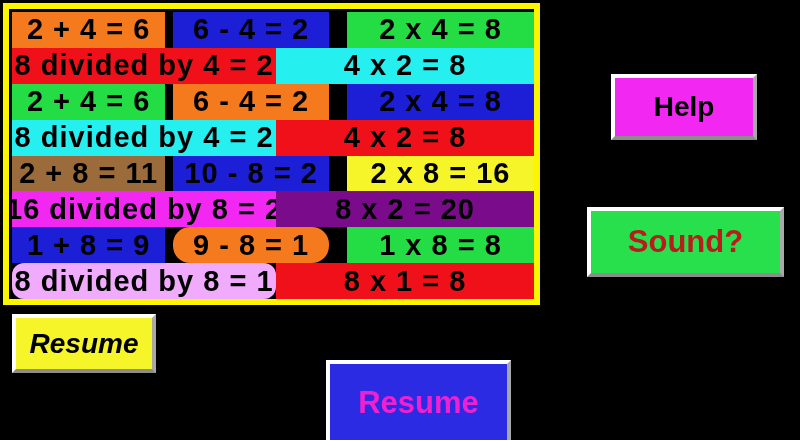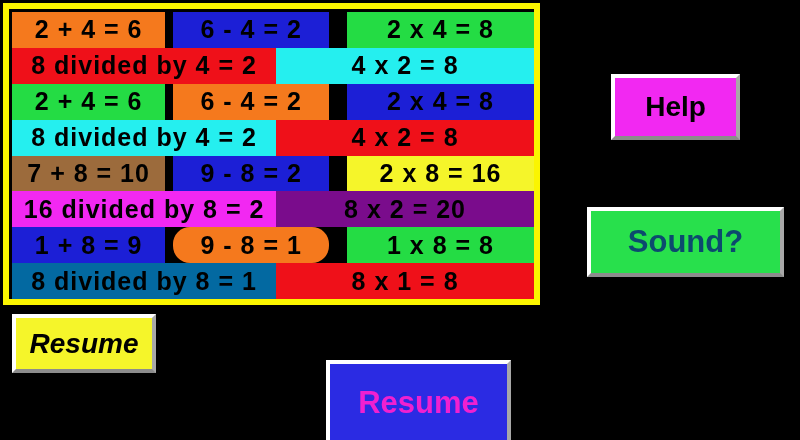--- a/index.html
+++ b/index.html
@@ -25,41 +25,41 @@
     width:100%;height:100%;
     border-top:3px solid #000;
     border-left:3px solid #000;
     display:flex;flex-direction:column;
   }
   .row{flex:1;display:flex;}
   .cell{
     display:flex;align-items:center;justify-content:center;
     color:#000;
     font-weight:bold;
-    font-size:25px;
+    font-size:29px;
     letter-spacing:1px;
     white-space:nowrap;
     overflow:hidden;
   }
   .c3a{width:30.9%;} .c3b{width:31.4%;margin-left:8px;} .c3c{width:37.7%;margin-left:18px;}
   .c2a{width:50.6%;} .c2b{width:49.4%;}
 
   
   .btn3d{
     position:absolute;
     box-sizing:border-box;
     border:4px solid;
     border-color:#FFFFFF #A8A8A8 #8C8C8C #FFFFFF;
     display:flex;align-items:center;justify-content:center;
     color:#000;
     font-weight:bold;
     cursor:pointer;
     white-space:nowrap;
   }
-  .btn-help  {left:611px;top:74px; width:129px;height:66px;font-size:28px;}
+  .btn-help  {left:611px;top:74px; width:146px;height:66px;font-size:28px;}
   .btn-sound {left:587px;top:207px;width:197px;height:70px;font-size:31px;}
   .btn-leave {left:12px; top:314px;width:144px;height:59px;font-size:28px;font-style:italic;}
   .btn-resume{left:326px;top:360px;width:185px;height:86px;font-size:31px;}
 </style>
 </head>
 <body>
 
 <div class="board">
   <div class="board-grid">
 
@@ -79,40 +79,40 @@
       <div class="cell c3b" style="background-color: rgb(245, 121, 29);">6 - 4 = 2</div>
       <div class="cell c3c" style="background-color: rgb(28, 31, 214);">2 x 4 = 8</div>
     </div>
 
     <div class="row">
       <div class="cell c2a" style="background-color: rgb(37, 239, 239);">8 divided by 4 = 2</div>
       <div class="cell c2b" style="background-color: rgb(239, 16, 25);">4 x 2 = 8</div>
     </div>
 
     <div class="row">
-      <div class="cell c3a" style="background-color: rgb(156, 107, 60);">7 + 8 = 10</div>
-      <div class="cell c3b" style="background-color: rgb(28, 31, 214);">9 - 8 = 2</div>
+      <div class="cell c3a" style="background-color: rgb(156, 107, 60);">2 + 8 = 11</div>
+      <div class="cell c3b" style="background-color: rgb(28, 31, 214);">10 - 8 = 2</div>
       <div class="cell c3c" style="background-color: rgb(245, 245, 42);">2 x 8 = 16</div>
     </div>
 
     <div class="row">
       <div class="cell c2a" style="background-color: rgb(242, 40, 242);">16 divided by 8 = 2</div>
       <div class="cell c2b" style="background-color: rgb(122, 12, 140);">8 x 2 = 20</div>
     </div>
 
     <div class="row">
       <div class="cell c3a" style="background-color: rgb(28, 31, 214);">1 + 8 = 9</div>
       <div class="cell c3b" style="background-color: rgb(245, 121, 29); border-radius: 17px;">9 - 8 = 1</div>
       <div class="cell c3c" style="background-color: rgb(36, 220, 68);">1 x 8 = 8</div>
     </div>
 
     <div class="row">
-      <div class="cell c2a" style="background-color: #0369a1;">8 divided by 8 = 1</div>
+      <div class="cell c2a" style="background-color: #f0abfc; border-radius: 12px;">8 divided by 8 = 1</div>
       <div class="cell c2b" style="background-color: rgb(239, 16, 25);">8 x 1 = 8</div>
     </div>
 
   </div>
 </div>
 
 <div class="btn3d btn-help" style="background-color: rgb(242, 40, 242); color: rgb(0, 0, 0);">Help</div>
-<div class="btn3d btn-sound" style="background-color: rgb(40, 224, 76); color: #0c4a6e;">Sound?</div>
+<div class="btn3d btn-sound" style="background-color: rgb(40, 224, 76); color: #b91c1c;">Sound?</div>
 <div class="btn3d btn-leave" style="background-color: rgb(245, 245, 42); color: rgb(0, 0, 0);">Resume</div>
 <div class="btn3d btn-resume" style="background-color: rgb(43, 43, 227); color: rgb(240, 32, 208);">Resume</div>
 
 </body></html>

